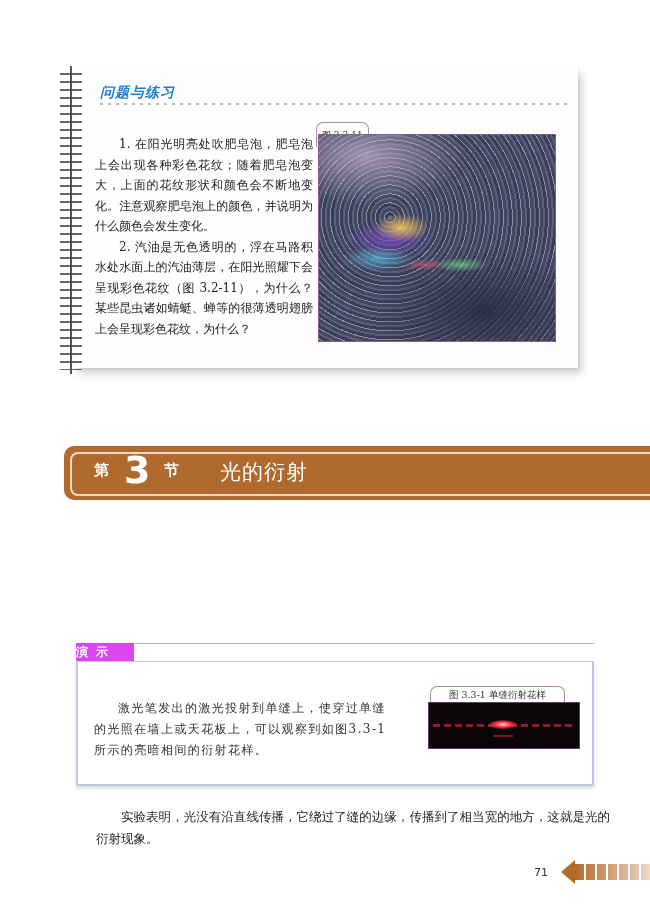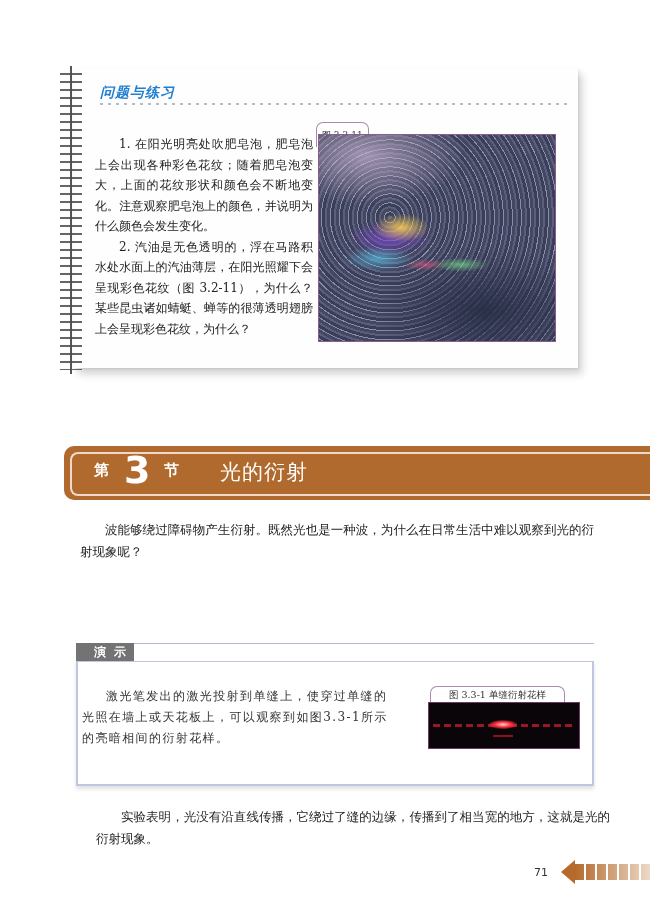--- a/index.html
+++ b/index.html
@@ -82,34 +82,34 @@
     position:absolute; left:80px; width:514px; font-size:12.5px; line-height:21.5px; color:#222;
     text-align:justify;
   }
   .body-text p { margin:0; text-indent:2em; }
   .intro { top:519px; }
   
   .demo-topline {
     position:absolute; left:76px; top:643px; width:518px; height:1px; background:#b4bad6;
   }
   .demo-tab {
-    position:absolute; left:76px; top:643px; width:58px; height:18px; background:#737373;
+    position:absolute; left:76px; top:643px; width:58px; height:18px; background:#d946ef;
     color:#fff; font-family:"DejaVu Sans","Liberation Sans",sans-serif; font-weight:bold;
-    font-size:12px; line-height:18px; text-align:right; letter-spacing:8px;
+    font-size:12px; line-height:18px; text-align:left; letter-spacing:8px;
   }
   .demo-box {
     position:absolute; left:76px; top:661px; width:514px; height:122px;
     border:2px solid #bfc6df; border-top:1px solid #bfc6df; background:#fff;
     box-shadow: 0 3px 4px rgba(0,0,0,0.12);
   }
   .demo-text {
     position:absolute; left:82px; top:686px; width:318px; font-size:12px; line-height:21px;
     letter-spacing:1.4px; color:#333;
   }
-  .demo-text p { margin:0; text-indent:2em; }
+  .demo-text p { margin:12px; text-indent:2em; }
   .fig331-label {
     position:absolute; left:430px; top:686px; height:15px; padding:0 18px;
     border:1px solid #a98aac; border-bottom:none; border-radius:7px 7px 0 0;
     font-size:9.5px; line-height:15px; color:#333; background:#fff;
   }
   .fig331 {
     position:absolute; left:428px; top:702px; width:150px; height:45px; background:#0a0508;
     border:1px solid #6b3a66;
   }
   .fig331 .fringe {
@@ -155,21 +155,20 @@
 <div class="fig311"></div>
 
 <div class="banner"></div>
 <div class="banner-inner"></div>
 <div class="banner-di">第</div>
 <div class="banner-num">3</div>
 <div class="banner-jie">节</div>
 <div class="banner-title">光的衍射</div>
 
 <div class="body-text intro">
-  <p>波能够绕过障碍物产生衍射。既然光也是一种波，为什么在日常生活中难以观察到光的衍射现象呢？</p>
 </div>
 
 <div class="demo-topline"></div>
 <div class="demo-box"></div>
 <div class="demo-tab">演示</div>
 <div class="demo-text">
   <p>激光笔发出的激光投射到单缝上，使穿过单缝的光照在墙上或天花板上，可以观察到如图3.3-1所示的亮暗相间的衍射花样。</p>
 </div>
 <div class="fig331-label">图 3.3-1 单缝衍射花样</div>
 <div class="fig331">

